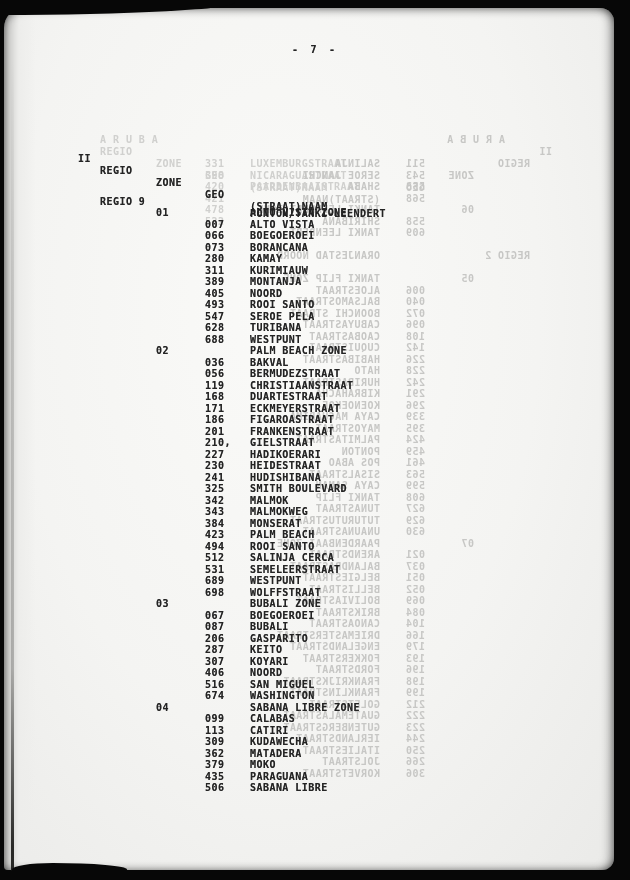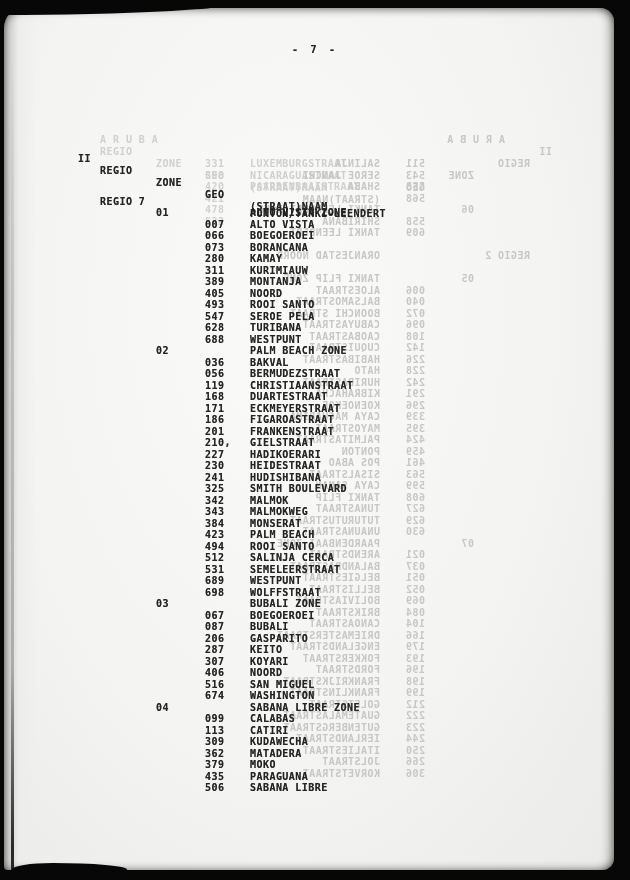--- a/index.html
+++ b/index.html
@@ -89,21 +89,21 @@
 
   <div class="trow" style="top:141px">
     <span class="c-ii">II</span>
     <span class="c-regio">REGIO</span>
     <span class="c-zone">ZONE</span>
     <span class="c-geo">GEO</span>
     <span class="c-name">(STRAAT)NAAM</span>
   </div>
 
   <div class="trow" style="top:184px">
-    <span class="c-regio">REGIO 7</span>
+    <span class="c-regio">REGIO 9</span>
     <span class="c-name">PONTON/TANKI-LEENDERT</span>
   </div>
 
   <div id="main-rows"><div class="trow" style="top: 207px;"><span class="c-zone">01</span><span class="c-name">ALTO VISTA ZONE</span></div><div class="trow" style="top: 218.5px;"><span class="c-geo">007</span><span class="c-name">ALTO VISTA</span></div><div class="trow" style="top: 230px;"><span class="c-geo">066</span><span class="c-name">BOEGOEROEI</span></div><div class="trow" style="top: 241.5px;"><span class="c-geo">073</span><span class="c-name">BORANCANA</span></div><div class="trow" style="top: 253px;"><span class="c-geo">280</span><span class="c-name">KAMAY</span></div><div class="trow" style="top: 264.5px;"><span class="c-geo">311</span><span class="c-name">KURIMIAUW</span></div><div class="trow" style="top: 276px;"><span class="c-geo">389</span><span class="c-name">MONTANJA</span></div><div class="trow" style="top: 287.5px;"><span class="c-geo">405</span><span class="c-name">NOORD</span></div><div class="trow" style="top: 299px;"><span class="c-geo">493</span><span class="c-name">ROOI SANTO</span></div><div class="trow" style="top: 310.5px;"><span class="c-geo">547</span><span class="c-name">SEROE PELA</span></div><div class="trow" style="top: 322px;"><span class="c-geo">628</span><span class="c-name">TURIBANA</span></div><div class="trow" style="top: 333.5px;"><span class="c-geo">688</span><span class="c-name">WESTPUNT</span></div><div class="trow" style="top: 345px;"><span class="c-zone">02</span><span class="c-name">PALM BEACH ZONE</span></div><div class="trow" style="top: 356.5px;"><span class="c-geo">036</span><span class="c-name">BAKVAL</span></div><div class="trow" style="top: 368px;"><span class="c-geo">056</span><span class="c-name">BERMUDEZSTRAAT</span></div><div class="trow" style="top: 379.5px;"><span class="c-geo">119</span><span class="c-name">CHRISTIAANSTRAAT</span></div><div class="trow" style="top: 391px;"><span class="c-geo">168</span><span class="c-name">DUARTESTRAAT</span></div><div class="trow" style="top: 402.5px;"><span class="c-geo">171</span><span class="c-name">ECKMEYERSTRAAT</span></div><div class="trow" style="top: 414px;"><span class="c-geo">186</span><span class="c-name">FIGAROASTRAAT</span></div><div class="trow" style="top: 425.5px;"><span class="c-geo">201</span><span class="c-name">FRANKENSTRAAT</span></div><div class="trow" style="top: 437px;"><span class="c-geo">210,</span><span class="c-name">GIELSTRAAT</span></div><div class="trow" style="top: 448.5px;"><span class="c-geo">227</span><span class="c-name">HADIKOERARI</span></div><div class="trow" style="top: 460px;"><span class="c-geo">230</span><span class="c-name">HEIDESTRAAT</span></div><div class="trow" style="top: 471.5px;"><span class="c-geo">241</span><span class="c-name">HUDISHIBANA</span></div><div class="trow" style="top: 483px;"><span class="c-geo">325</span><span class="c-name">SMITH BOULEVARD</span></div><div class="trow" style="top: 494.5px;"><span class="c-geo">342</span><span class="c-name">MALMOK</span></div><div class="trow" style="top: 506px;"><span class="c-geo">343</span><span class="c-name">MALMOKWEG</span></div><div class="trow" style="top: 517.5px;"><span class="c-geo">384</span><span class="c-name">MONSERAT</span></div><div class="trow" style="top: 529px;"><span class="c-geo">423</span><span class="c-name">PALM BEACH</span></div><div class="trow" style="top: 540.5px;"><span class="c-geo">494</span><span class="c-name">ROOI SANTO</span></div><div class="trow" style="top: 552px;"><span class="c-geo">512</span><span class="c-name">SALINJA CERCA</span></div><div class="trow" style="top: 563.5px;"><span class="c-geo">531</span><span class="c-name">SEMELEERSTRAAT</span></div><div class="trow" style="top: 575px;"><span class="c-geo">689</span><span class="c-name">WESTPUNT</span></div><div class="trow" style="top: 586.5px;"><span class="c-geo">698</span><span class="c-name">WOLFFSTRAAT</span></div><div class="trow" style="top: 598px;"><span class="c-zone">03</span><span class="c-name">BUBALI ZONE</span></div><div class="trow" style="top: 609.5px;"><span class="c-geo">067</span><span class="c-name">BOEGOEROEI</span></div><div class="trow" style="top: 621px;"><span class="c-geo">087</span><span class="c-name">BUBALI</span></div><div class="trow" style="top: 632.5px;"><span class="c-geo">206</span><span class="c-name">GASPARITO</span></div><div class="trow" style="top: 644px;"><span class="c-geo">287</span><span class="c-name">KEITO</span></div><div class="trow" style="top: 655.5px;"><span class="c-geo">307</span><span class="c-name">KOYARI</span></div><div class="trow" style="top: 667px;"><span class="c-geo">406</span><span class="c-name">NOORD</span></div><div class="trow" style="top: 678.5px;"><span class="c-geo">516</span><span class="c-name">SAN MIGUEL</span></div><div class="trow" style="top: 690px;"><span class="c-geo">674</span><span class="c-name">WASHINGTON</span></div><div class="trow" style="top: 701.5px;"><span class="c-zone">04</span><span class="c-name">SABANA LIBRE ZONE</span></div><div class="trow" style="top: 713px;"><span class="c-geo">099</span><span class="c-name">CALABAS</span></div><div class="trow" style="top: 724.5px;"><span class="c-geo">113</span><span class="c-name">CATIRI</span></div><div class="trow" style="top: 736px;"><span class="c-geo">309</span><span class="c-name">KUDAWECHA</span></div><div class="trow" style="top: 747.5px;"><span class="c-geo">362</span><span class="c-name">MATADERA</span></div><div class="trow" style="top: 759px;"><span class="c-geo">379</span><span class="c-name">MOKO</span></div><div class="trow" style="top: 770.5px;"><span class="c-geo">435</span><span class="c-name">PARAGUANA</span></div><div class="trow" style="top: 782px;"><span class="c-geo">506</span><span class="c-name">SABANA LIBRE</span></div></div>
 </div>
 
 <div class="spine-line"></div>
 <div class="top-wedge"></div>
 <div class="corner-blob"></div>
 

